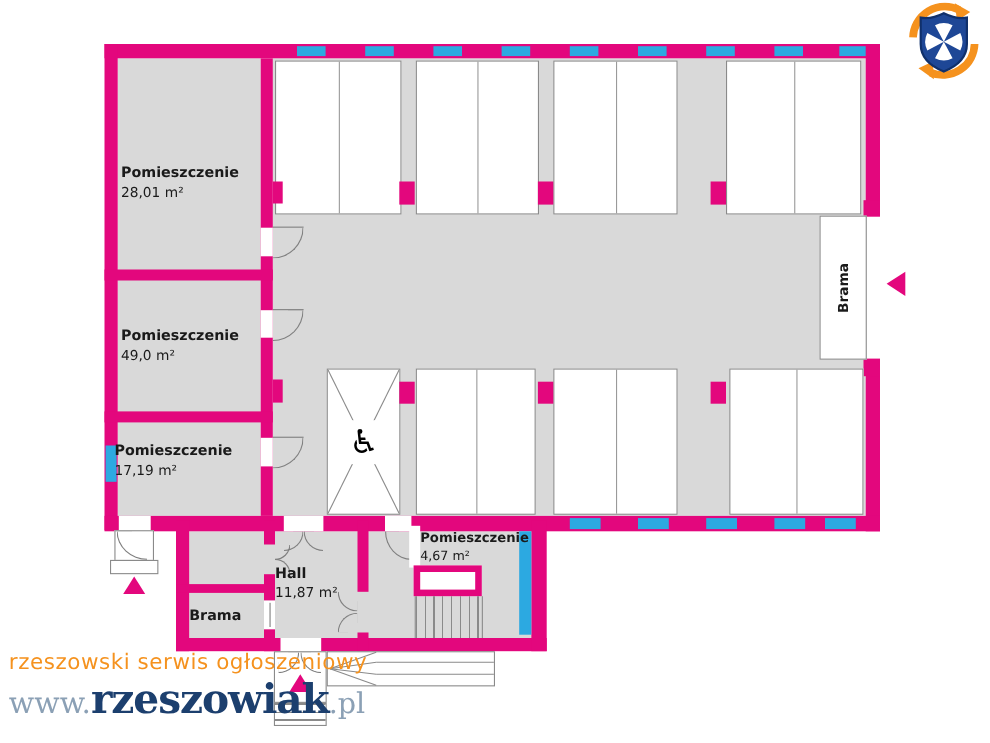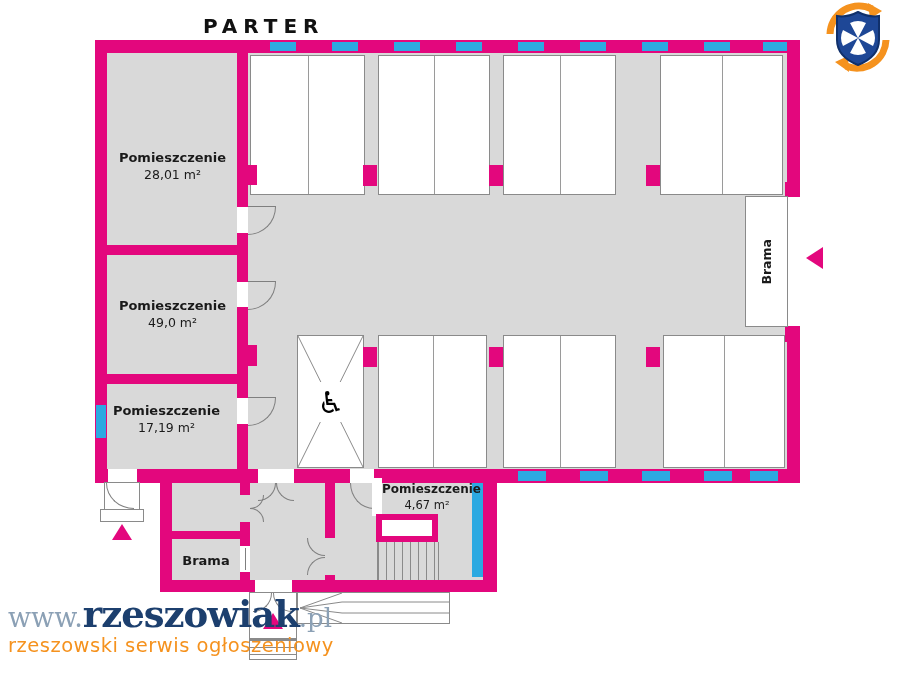--- a/index.html
+++ b/index.html
@@ -6,21 +6,21 @@
   #stage{position:relative;width:900px;height:675px;background:#fff;overflow:hidden;
          font-family:"DejaVu Sans","Liberation Sans",sans-serif;}
   .abs{position:absolute;}
   .wall{position:absolute;background:#E3077D;}
   .win{position:absolute;background:#2CA9E1;}
   .floor{position:absolute;background:#D9D9D9;}
   .gap{position:absolute;background:#fff;}
   .stall{position:absolute;background:#fff;border:1px solid #8a8a8a;box-sizing:border-box;}
   .vsplit{position:absolute;top:0;bottom:0;width:1px;background:#9a9a9a;}
   .pillar{position:absolute;background:#E3077D;}
-  .lbl{position:absolute;color:#1a1a1a;text-align:center;font-weight:bold;font-size:13px;line-height:1.3;}
+  .lbl{position:absolute;color:#1a1a1a;text-align:left;font-weight:bold;font-size:13px;line-height:1.3;}
   .area{font-weight:normal;font-size:12.5px;}
   .arc{position:absolute;border:0 solid #7f7f7f;box-sizing:border-box;}
   .arc-br{border-right-width:1px;border-bottom-width:1px;border-bottom-right-radius:100%;}
   .arc-bl{border-left-width:1px;border-bottom-width:1px;border-bottom-left-radius:100%;}
   .arc-tl{border-left-width:1px;border-top-width:1px;border-top-left-radius:100%;}
   .arc-tr{border-right-width:1px;border-top-width:1px;border-top-right-radius:100%;}
   .leaf{position:absolute;background:#7f7f7f;}
   .tri-up{position:absolute;width:0;height:0;border-left:10px solid transparent;
           border-right:10px solid transparent;border-bottom:16px solid #E3077D;}
   .tri-left{position:absolute;width:0;height:0;border-top:11px solid transparent;
@@ -44,21 +44,20 @@
   .wm-brand{font-size:37px;font-weight:bold;color:#1C3F6E;font-family:"DejaVu Serif","Liberation Serif",serif;letter-spacing:-1px;}
   .wm-pl{font-size:26px;color:#8BA0B5;font-family:"DejaVu Serif","Liberation Serif",serif;}
   #wm-line2{font-size:19.5px;color:#F5921E;margin-top:-2px;letter-spacing:0.5px;white-space:nowrap;}
   svg{display:block;}
 </style>
 </head>
 <body>
 
 <div id="stage">
 
-  <div id="title">PARTER</div>
 
   <div class="floor" style="left:107px;top:53px;width:130px;height:416px;"></div>
   <div class="floor" style="left:248px;top:53px;width:539px;height:416px;"></div>
   <div class="floor" style="left:172px;top:483px;width:311px;height:97px;"></div>
 
   <div class="wall" style="left:95px;top:40px;width:705px;height:13px;"></div>
   <div class="wall" style="left:95px;top:40px;width:12px;height:442px;"></div>
   <div class="wall" style="left:787px;top:40px;width:13px;height:156px;"></div>
   <div class="wall" style="left:787px;top:327px;width:13px;height:156px;"></div>
   <div class="wall" style="left:95px;top:469px;width:705px;height:14px;"></div>
@@ -194,40 +193,44 @@
     <div class="area">28,01 m²</div>
   </div>
   <div class="lbl" style="left:110px;top:298px;width:125px;">
     <div>Pomieszczenie</div>
     <div class="area">49,0 m²</div>
   </div>
   <div class="lbl" style="left:104px;top:403px;width:125px;">
     <div>Pomieszczenie</div>
     <div class="area">17,19 m²</div>
   </div>
+  <div class="lbl" style="left:250px;top:514px;width:76px;">
+    <div>Hall</div>
+    <div class="area">11,87 m²</div>
+  </div>
   <div class="lbl" style="left:382px;top:482px;width:90px;font-size:12px;">
     <div>Pomieszczenie</div>
     <div class="area" style="font-size:11.5px;">4,67 m²</div>
   </div>
   <div class="lbl" style="left:172px;top:553px;width:68px;">Brama</div>
 
   <svg class="abs" style="left:822px;top:2px;" width="72" height="72" viewBox="0 0 72 72">
     <path d="M8 32 A29 29 0 0 1 50 7" fill="none" stroke="#F5921E" stroke-width="7"></path>
     <polygon points="46,1 60,9 48,17" fill="#F5921E"></polygon>
     <path d="M64 38 A29 29 0 0 1 24 64" fill="none" stroke="#F5921E" stroke-width="7"></path>
     <polygon points="27,70 13,60 26,54" fill="#F5921E"></polygon>
     <path d="M36 10 C44 14 52 15 57 14 L57 38 C57 52 46 59 36 63 C26 59 15 52 15 38 L15 14 C20 15 28 14 36 10 Z" fill="#1E4796" stroke="#10306B" stroke-width="2"></path>
     <path d="M36 36 L28 21 Q36 17 44 21 Z" fill="#fff"></path>
     <path d="M36 36 L51 28 Q55 36 51 44 Z" fill="#fff"></path>
     <path d="M36 36 L44 51 Q36 55 28 51 Z" fill="#fff"></path>
     <path d="M36 36 L21 44 Q17 36 21 28 Z" fill="#fff"></path>
   </svg>
 
   <div id="watermark">
+    <div id="wm-line2">rzeszowski serwis ogłoszeniowy</div>
     <div id="wm-line1">
       <span class="wm-www">www.</span>
         <span class="wm-brand">rzeszowiak</span>
         <span class="wm-pl">.pl</span>
     </div>
-    <div id="wm-line2">rzeszowski serwis ogłoszeniowy</div>
   </div>
 
 </div>
 
 </body></html>

